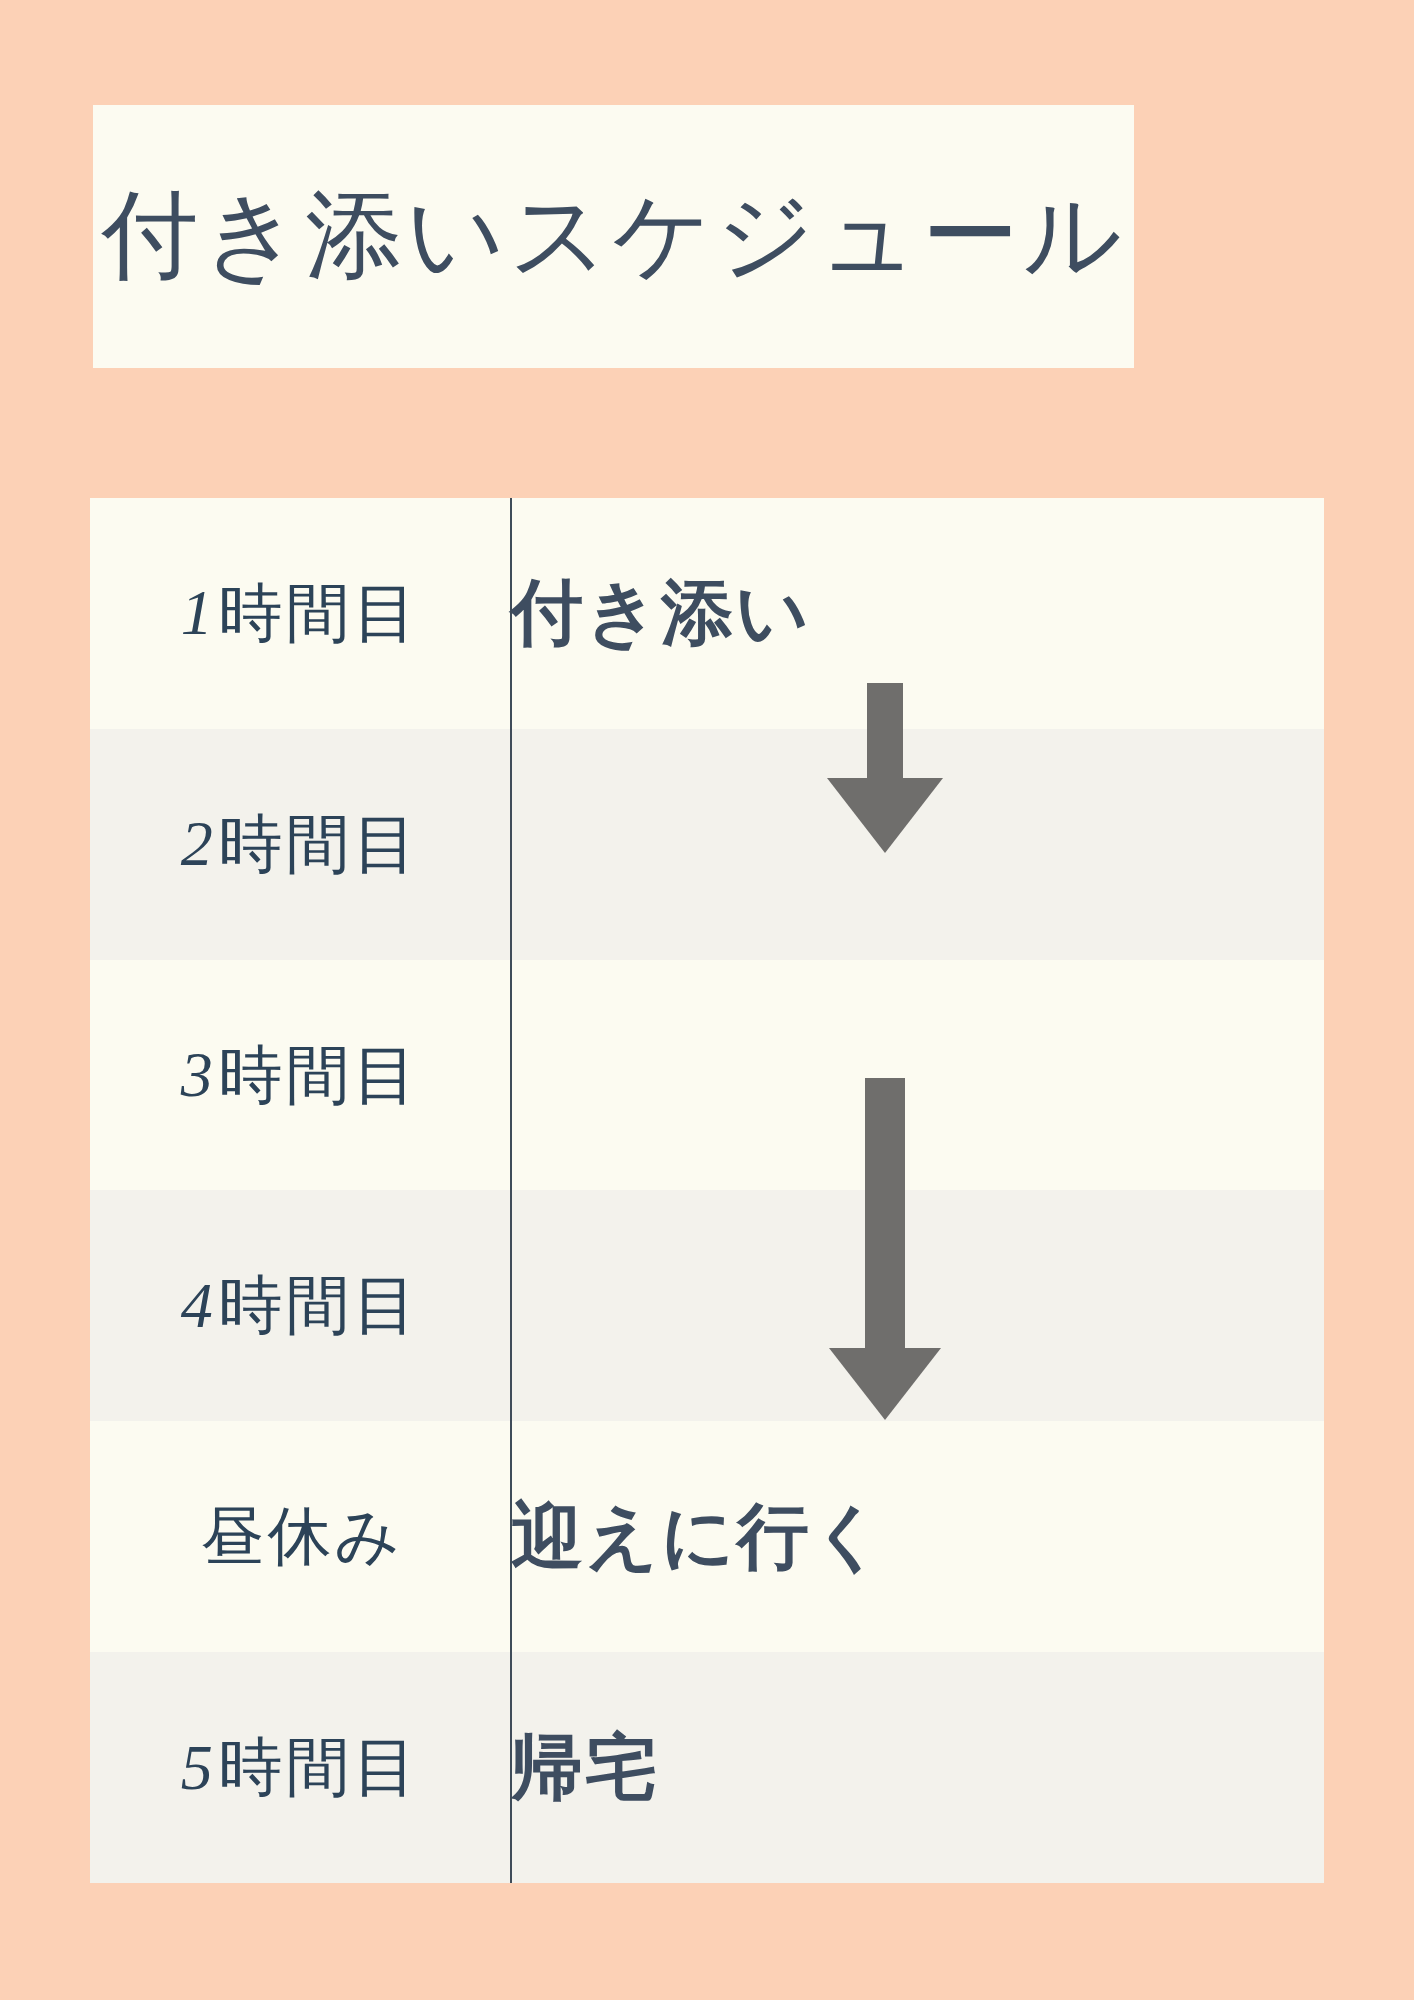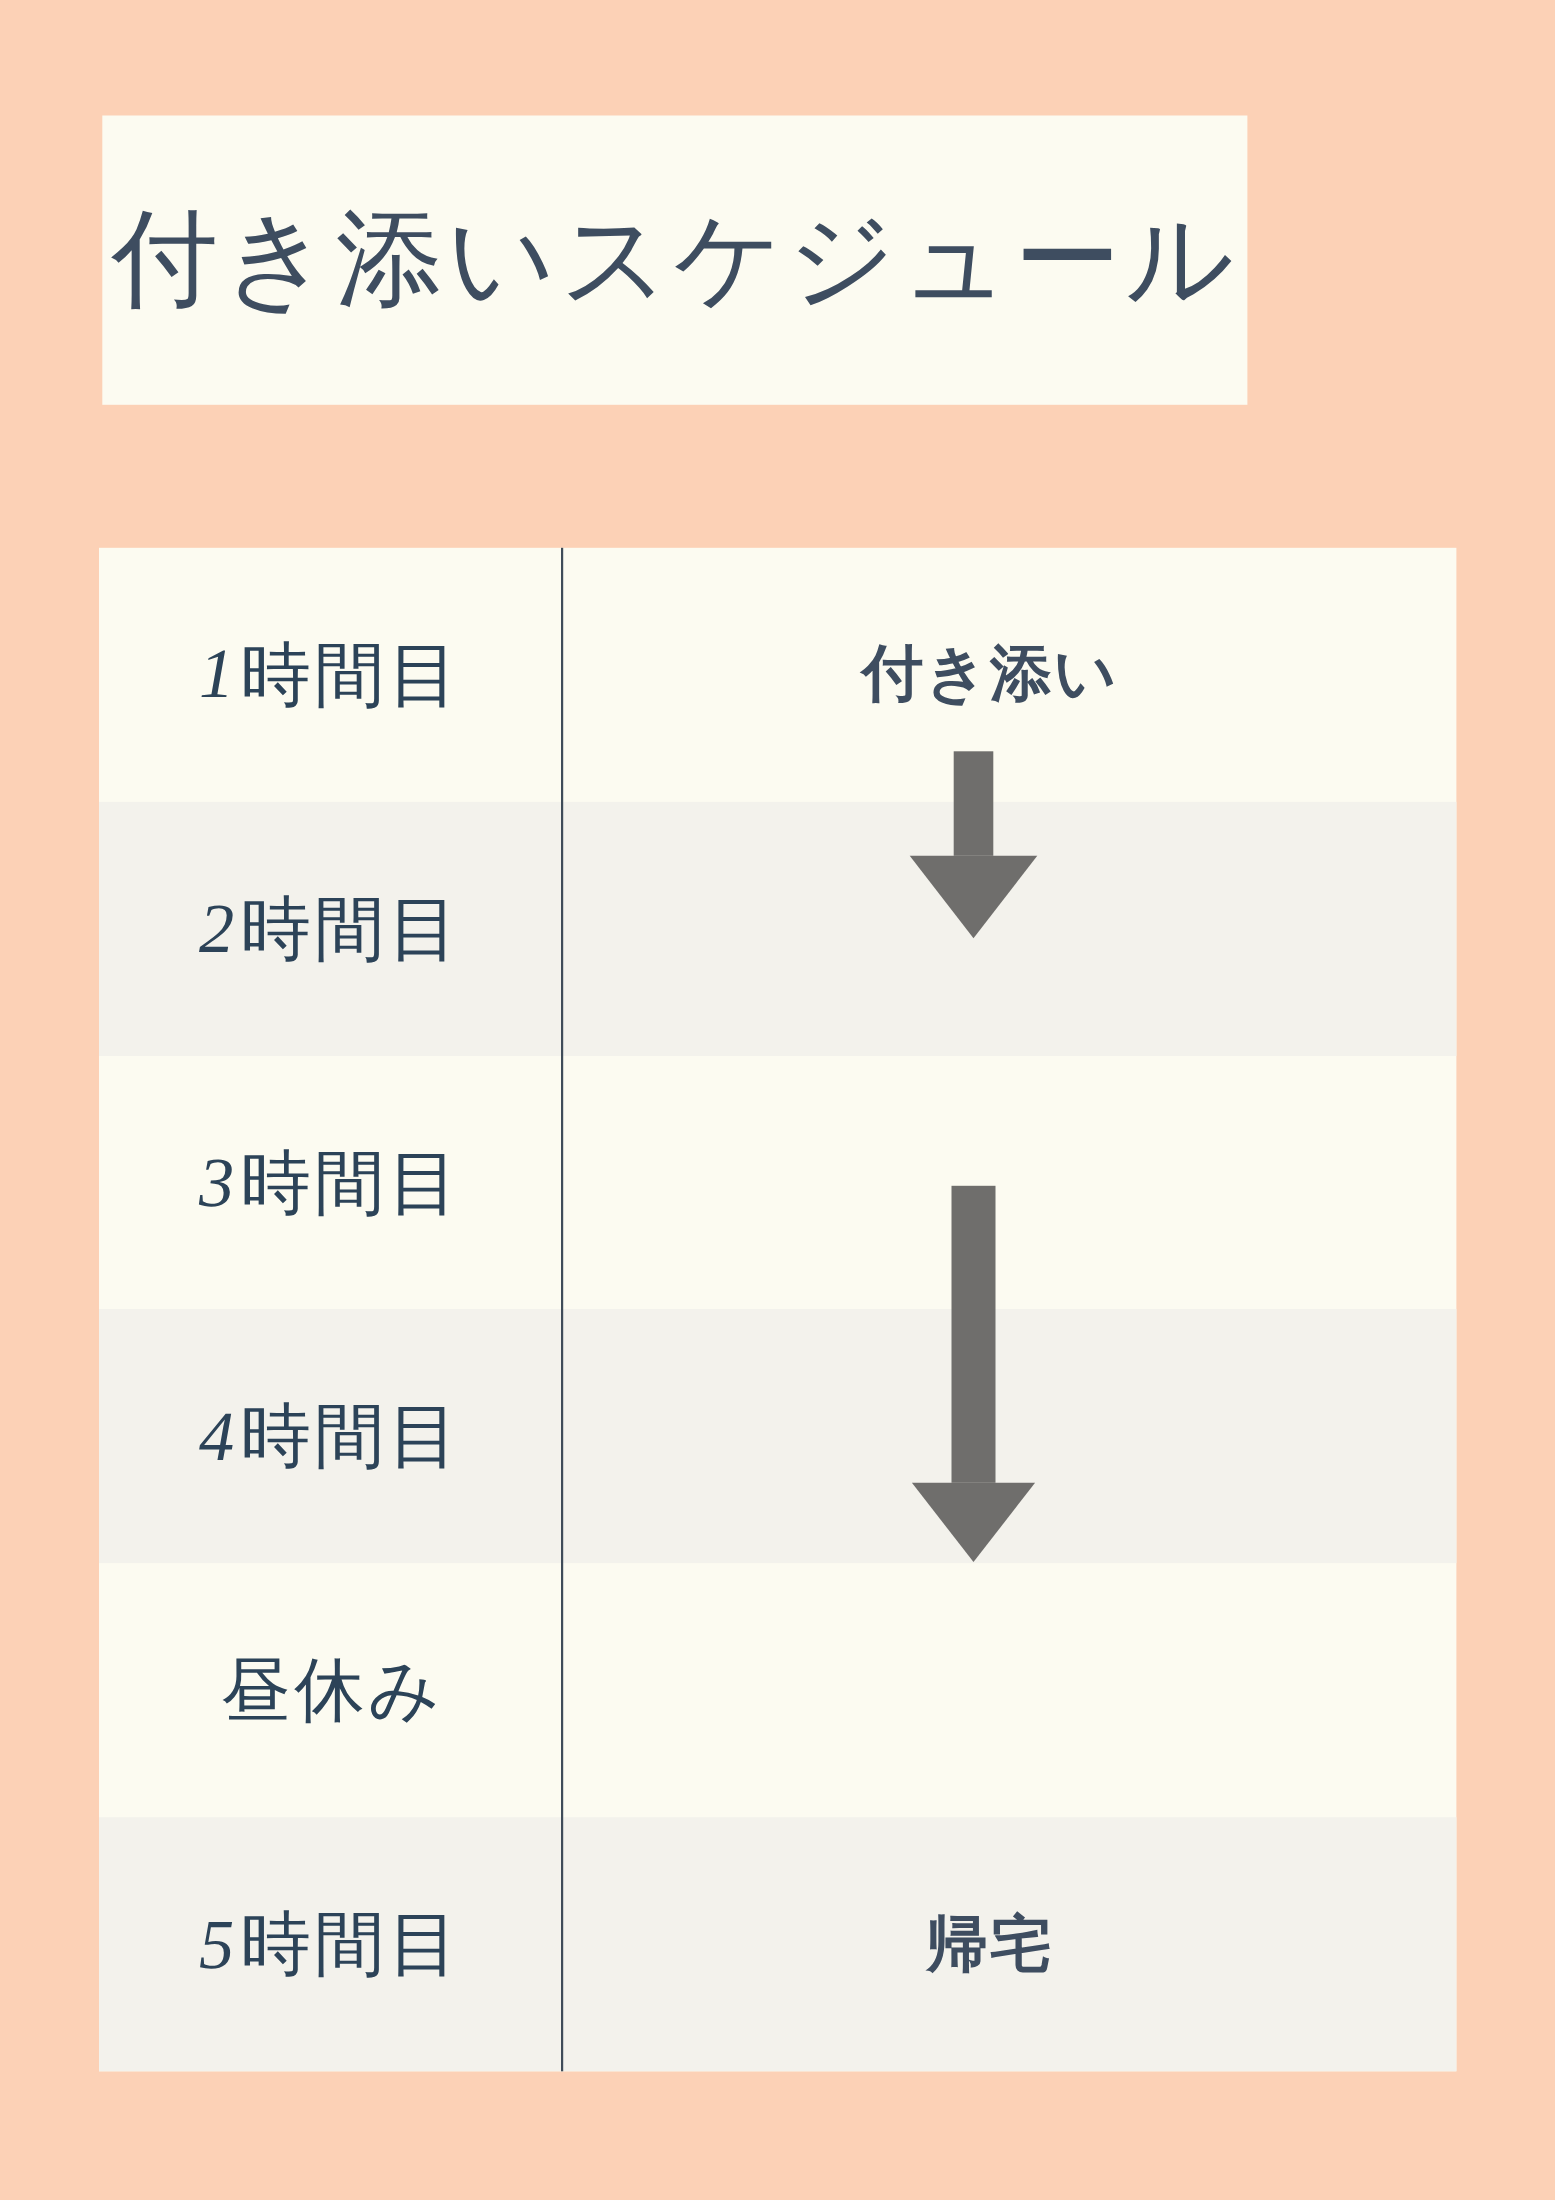--- a/index.html
+++ b/index.html
@@ -53,23 +53,23 @@
     justify-content:center;
     font-family:"Liberation Serif", serif;
     font-size:64px;
     letter-spacing:0.05em;
     color:var(--ink-serif);
     white-space:nowrap;
   }
   .cell.period .num{font-style:italic; margin-right:0.04em;}
   .cell.activity{
     flex:1;
-    justify-content:center;
+    justify-content:flex-start;
     padding-right:35px;
-    font-size:56px;
+    font-size:72px;
     font-weight:700;
     letter-spacing:0.03em;
     color:var(--ink);
     white-space:nowrap;
   }
 
   .v-divider{
     position:absolute;
     left:420px; top:0; bottom:0;
     width:2px;
@@ -134,20 +134,23 @@
           <span></span>
         </div>
     </div>
 
 
     <div class="row">
       <div class="cell period">
           <span class="num"></span>
           <span>昼休み</span>
         </div>
+      <div class="cell activity">
+          <span>迎えに行く</span>
+        </div>
     </div>
 
     <div class="row">
       <div class="cell period">
           <span class="num">5</span>
           <span>時間目</span>
         </div>
       <div class="cell activity">
           <span>帰宅</span>
         </div>

